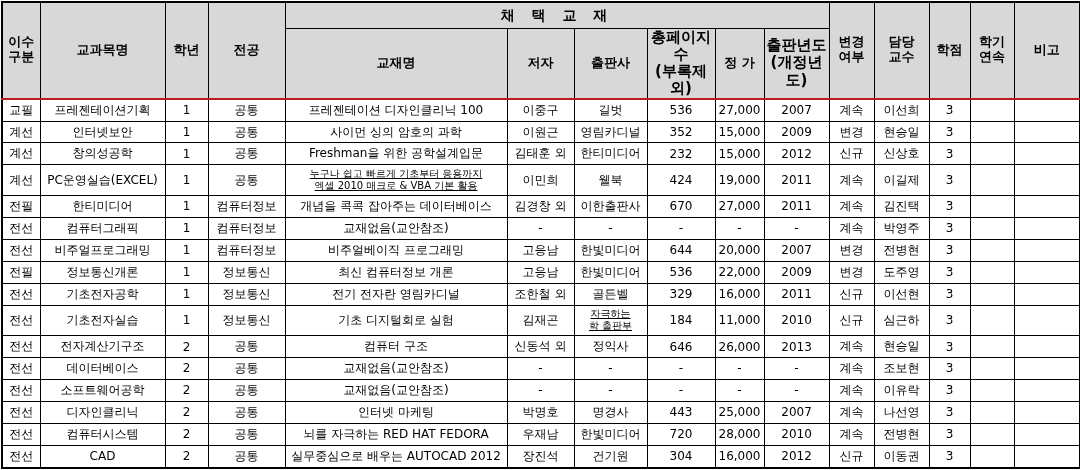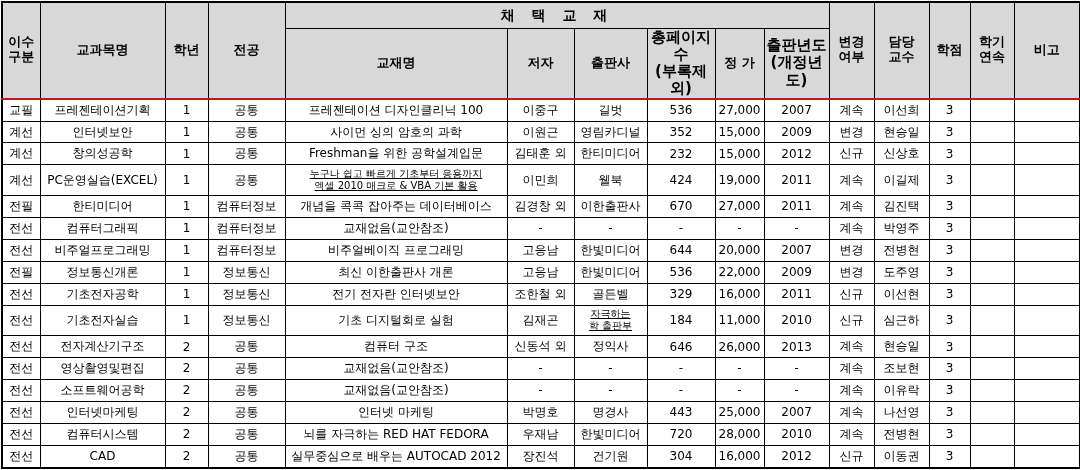--- a/index.html
+++ b/index.html
@@ -225,38 +225,38 @@
           <td>전병현</td>
           <td>3</td>
           <td></td>
           <td></td>
         </tr>
         <tr>
           <td>전필</td>
           <td>정보통신개론</td>
           <td>1</td>
           <td>정보통신</td>
-          <td>최신 이한출판사 개론</td>
+          <td>최신 컴퓨터정보 개론</td>
           <td>고응남</td>
           <td>한빛미디어</td>
           <td>536</td>
           <td>22,000</td>
           <td>2009</td>
           <td>변경</td>
           <td>도주영</td>
           <td>3</td>
           <td></td>
           <td></td>
         </tr>
         <tr>
           <td>전선</td>
           <td>기초전자공학</td>
           <td>1</td>
           <td>정보통신</td>
-          <td>전기 전자란 인터넷보안</td>
+          <td>전기 전자란 영림카디널</td>
           <td>조한철 외</td>
           <td>골든벨</td>
           <td>329</td>
           <td>16,000</td>
           <td>2011</td>
           <td>신규</td>
           <td>이선현</td>
           <td>3</td>
           <td></td>
           <td></td>
@@ -291,21 +291,21 @@
           <td>26,000</td>
           <td>2013</td>
           <td>계속</td>
           <td>현승일</td>
           <td>3</td>
           <td></td>
           <td></td>
         </tr>
         <tr>
           <td>전선</td>
-          <td>영상촬영및편집</td>
+          <td>데이터베이스</td>
           <td>2</td>
           <td>공통</td>
           <td>교재없음(교안참조)</td>
           <td>-</td>
           <td>-</td>
           <td>-</td>
           <td>-</td>
           <td>-</td>
           <td>계속</td>
           <td>조보현</td>
@@ -325,21 +325,21 @@
           <td>-</td>
           <td>-</td>
           <td>계속</td>
           <td>이유락</td>
           <td>3</td>
           <td></td>
           <td></td>
         </tr>
         <tr>
           <td>전선</td>
-          <td>인터넷마케팅</td>
+          <td>디자인클리닉</td>
           <td>2</td>
           <td>공통</td>
           <td>인터넷 마케팅</td>
           <td>박명호</td>
           <td>명경사</td>
           <td>443</td>
           <td>25,000</td>
           <td>2007</td>
           <td>계속</td>
           <td>나선영</td>

